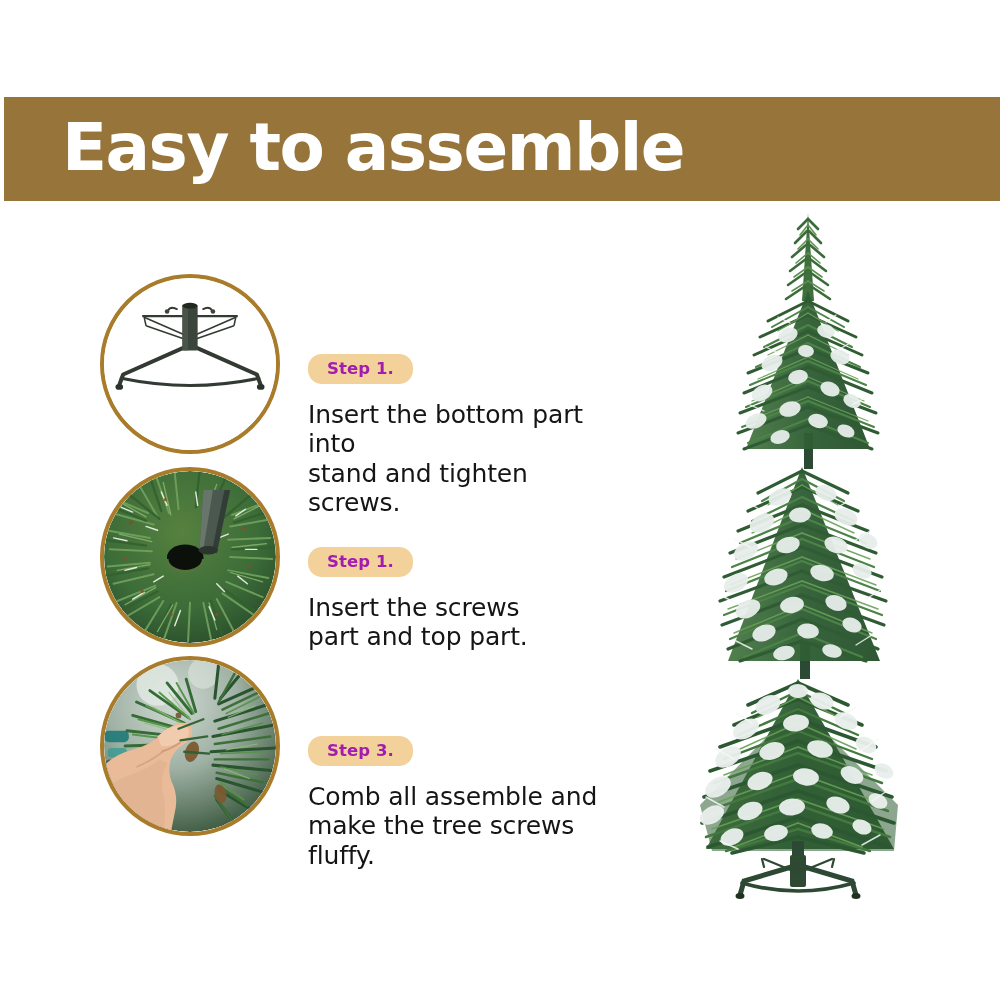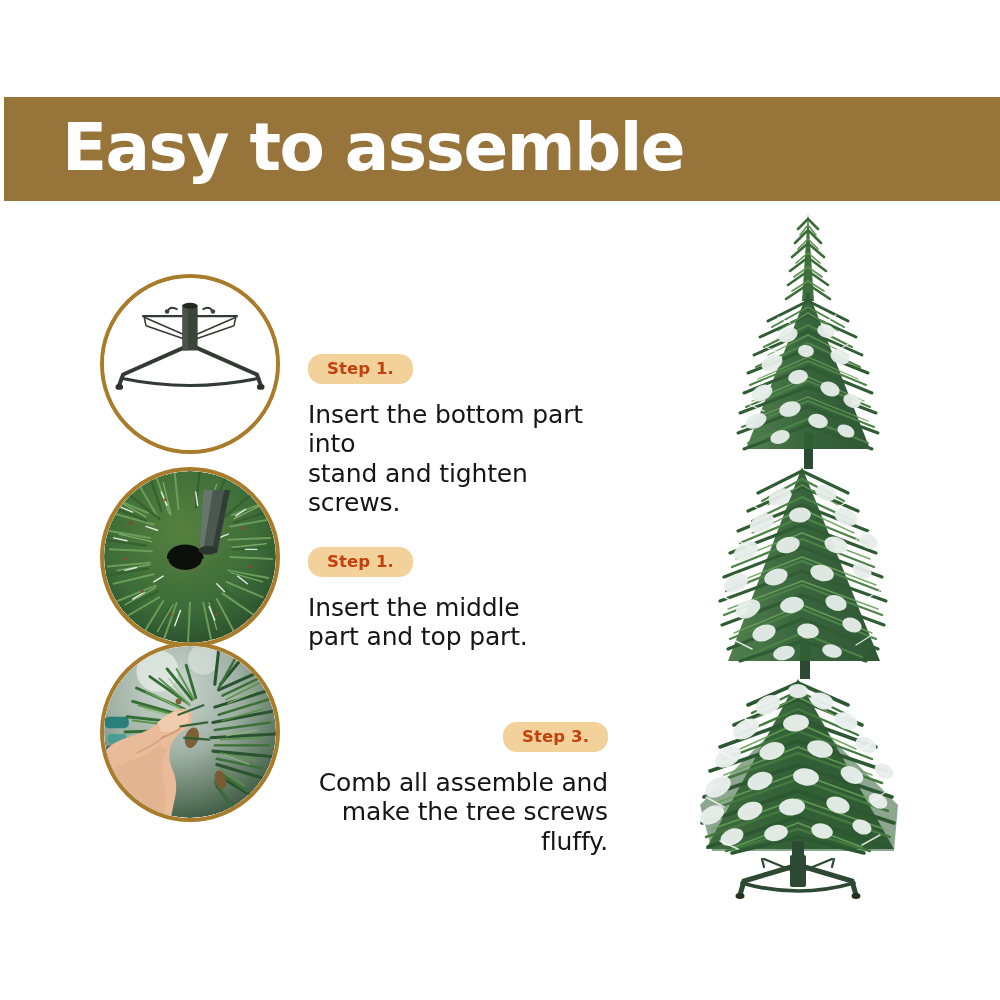--- a/index.html
+++ b/index.html
@@ -50,21 +50,21 @@
   .step-row {
     position: absolute;
     left: 0;
     width: 620px;
     height: 192px;
     display: flex;
     align-items: flex-start;
   }
   .step-row.r1 { top: 12px; }
   .step-row.r2 { top: 205px; }
-  .step-row.r3 { top: 380px; text-align: right; }
+  .step-row.r3 { top: 394px; }
 
   
   .circle-wrap {
     position: absolute;
     left: 100px;
     top: 0;
     width: 180px;
     height: 180px;
     border-radius: 50%;
     border: 4px solid #a87c2b;
@@ -83,21 +83,21 @@
   
   .step-text {
     position: absolute;
     left: 308px;
     top: 0;
     width: 300px;
   }
   .step-badge {
     display: inline-block;
     background: #f2d19b;
-    color: #c2410c;
+    color: #a21caf;
     font-size: 16.5px;
     font-weight: bold;
     padding: 5px 19px 6px 19px;
     border-radius: 14px;
     letter-spacing: 0.1px;
     font-family: "DejaVu Sans", sans-serif;
   }
   .step-body {
     margin-top: 16px;
     color: #151515;
@@ -294,21 +294,21 @@
               <ellipse cx="109" cy="83" rx="10" ry="4.5" fill="#2c342e"></ellipse>
             </g>
           </g>
         </svg>
       </div>
     </div>
 
     <div class="step-text">
       <div class="step-badge">Step 1.</div>
       <div class="step-body">
-        <span>Insert the middle</span>
+        <span>Insert the screws</span>
         <span>part and top part.</span>
       </div>
     </div>
   </div>
 
   <div class="step-row r3">
 
     <div class="circle-wrap">
       <div class="circle-inner">
         <svg class="circle-svg" viewBox="0 0 180 180">

